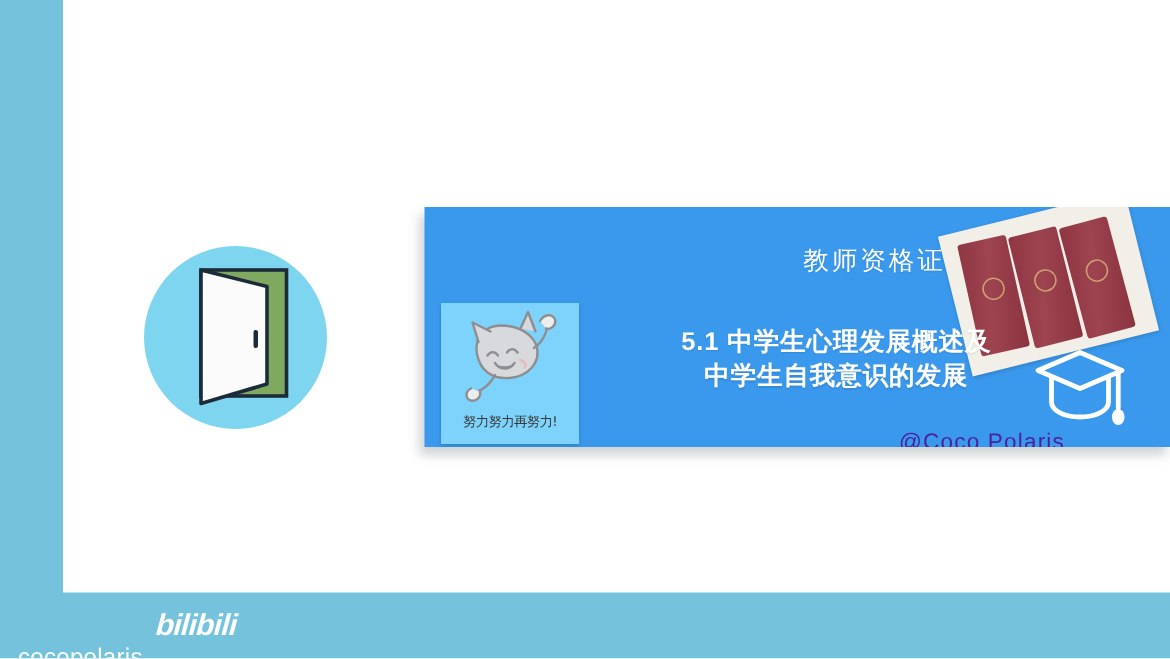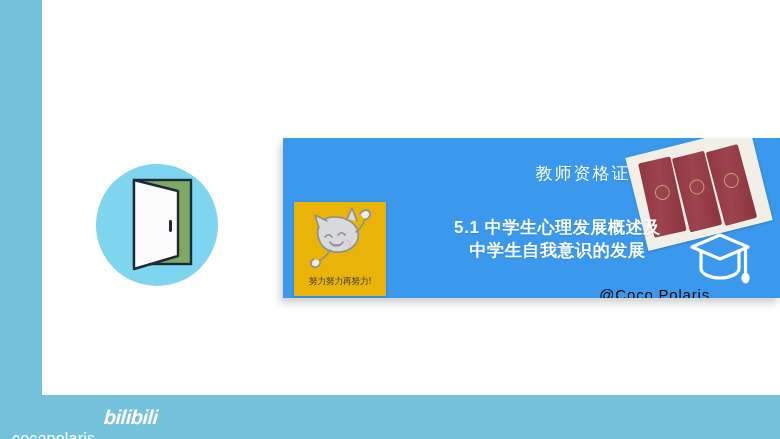--- a/index.html
+++ b/index.html
@@ -90,21 +90,21 @@
     overflow: hidden;
   }
 
   
   .cat-sticker {
     position: absolute;
     left: 11px;
     top: 64px;
     width: 92px;
     height: 94px;
-    background: #eab308;
+    background: #7dd3fc;
     box-shadow: 0 1px 3px rgba(0,0,0,.18);
     overflow: hidden;
   }
   .cat-sticker svg { display: block; }
   .cat-caption {
     position: absolute;
     left: 0;
     bottom: 8px;
     width: 100%;
     text-align: center;
@@ -139,21 +139,21 @@
     font-weight: 700;
     line-height: 23px;
     letter-spacing: .6px;
     text-shadow: 0 1px 1px rgba(0,0,0,.10);
   }
   .banner-subtitle .ln { display: block; white-space: nowrap; }
   .banner-signature {
     position: absolute;
     right: 70px;
     top: 148px;
-    color: #000000;
+    color: #4c1d95;
     font-size: 15px;
     letter-spacing: .8px;
     opacity: .97;
   }
 
   
   .certs {
     position: absolute;
     left: 352px;
     top: 3px;

